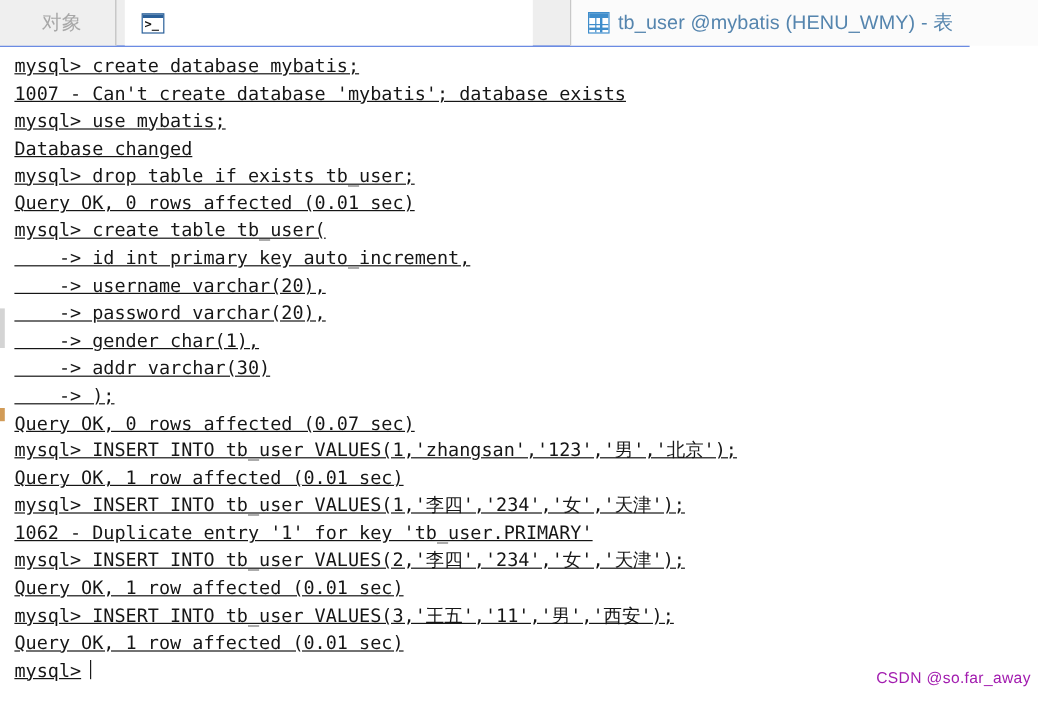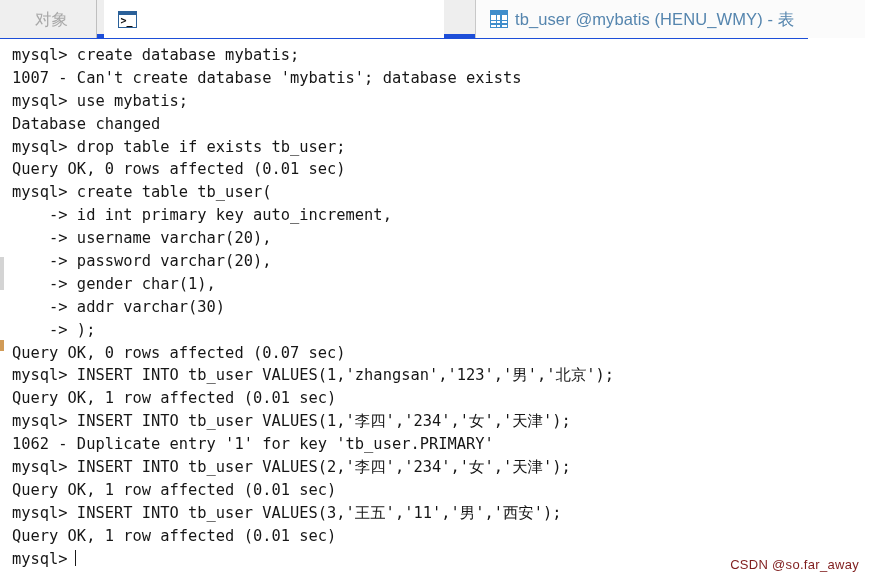--- a/index.html
+++ b/index.html
@@ -22,21 +22,21 @@
   }
 
   
   .tabbar {
     position: absolute;
     left: 0;
     top: 0;
     width: 808px;
     height: 39px;
     background: #eeeeee;
-    border-bottom: 5px solid #1d4ed8;
+    border-bottom: 1px solid #1d4ed8;
     box-sizing: border-box;
   }
 
   .tab {
     position: absolute;
     top: 0;
     height: 38px;
     box-sizing: border-box;
     display: flex;
     align-items: center;
@@ -158,20 +158,21 @@
   .console-text {
     position: absolute;
     left: 12px;
     top: 5px;
     font-family: "DejaVu Sans Mono", monospace;
     font-size: 15.4px;
     line-height: 22.9px;
     color: #161616;
     white-space: pre;
     letter-spacing: 0px;
+    text-decoration: underline;
   }
   .console-line {
     height: 22.9px;
     white-space: pre;
   }
 
   
   .caret {
     display: inline-block;
     width: 1.6px;
@@ -200,21 +201,21 @@
     opacity: 0.85;
   }
 
   
   .watermark {
     position: absolute;
     right: 13px;
     bottom: 14px;
     font-family: "Liberation Sans", sans-serif;
     font-size: 13px;
-    color: #7f1d1d;
+    color: #a21caf;
     letter-spacing: 0.3px;
     user-select: none;
   }
 </style>
 </head>
 <body>
 
 <div id="app">
 
   <div class="tabbar">

